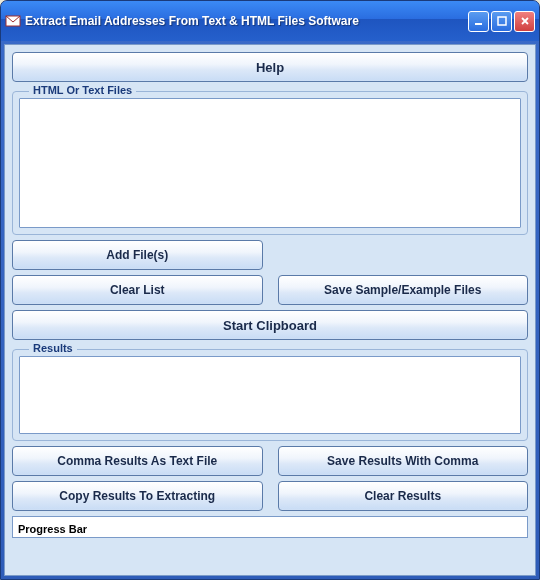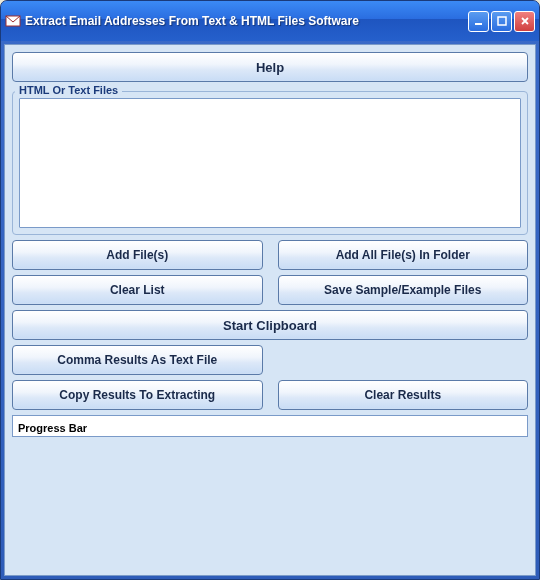--- a/index.html
+++ b/index.html
@@ -95,21 +95,21 @@
   .groupbox {
     border: 1px solid #9ab5d8;
     border-radius: 4px;
     padding: 6px;
     position: relative;
     background: #d6e5f5;
   }
   .groupbox-label {
     position: absolute;
     top: -8px;
-    left: 2px;
+    left: 16px;
     background: #d6e5f5;
     padding: 0 4px;
     font-size: 11px;
     font-weight: bold;
     color: #1a3a7a;
   }
   .listbox {
     background: white;
     border: 1px solid #7a9ac8;
     width: 100%;
@@ -169,33 +169,37 @@
 
     <button class="xp-button wide">Help</button>
 
     <div class="groupbox" style="margin-top:4px;">
       <div class="groupbox-label">HTML Or Text Files</div>
       <div class="listbox files-box"></div>
     </div>
 
     <div class="button-grid">
       <button class="xp-button">Add File(s)</button>
-      <button class="xp-button">Add All File(s) In Folder</button>
     </div>
 
     <div class="button-grid">
       <button class="xp-button">Clear List</button>
       <button class="xp-button">Save Sample/Example Files</button>
     </div>
 
     <button class="xp-button wide">Start Clipboard</button>
 
+    <div class="groupbox" style="margin-top:4px;">
+      <div class="groupbox-label">Results</div>
+      <div class="listbox results-box"></div>
+    </div>
 
     <div class="button-grid">
       <button class="xp-button">Comma Results As Text File</button>
+      <button class="xp-button">Save Results With Comma</button>
     </div>
 
     <div class="button-grid">
       <button class="xp-button">Copy Results To Extracting</button>
       <button class="xp-button">Clear Results</button>
     </div>
 
     <div class="progress-area">
       <span>Progress Bar</span>
     </div>

